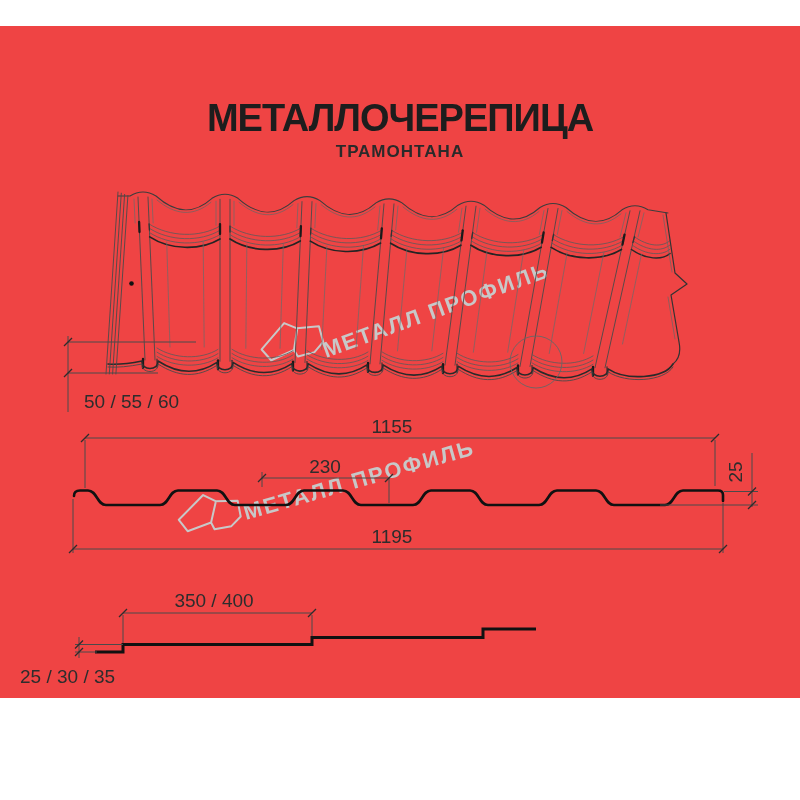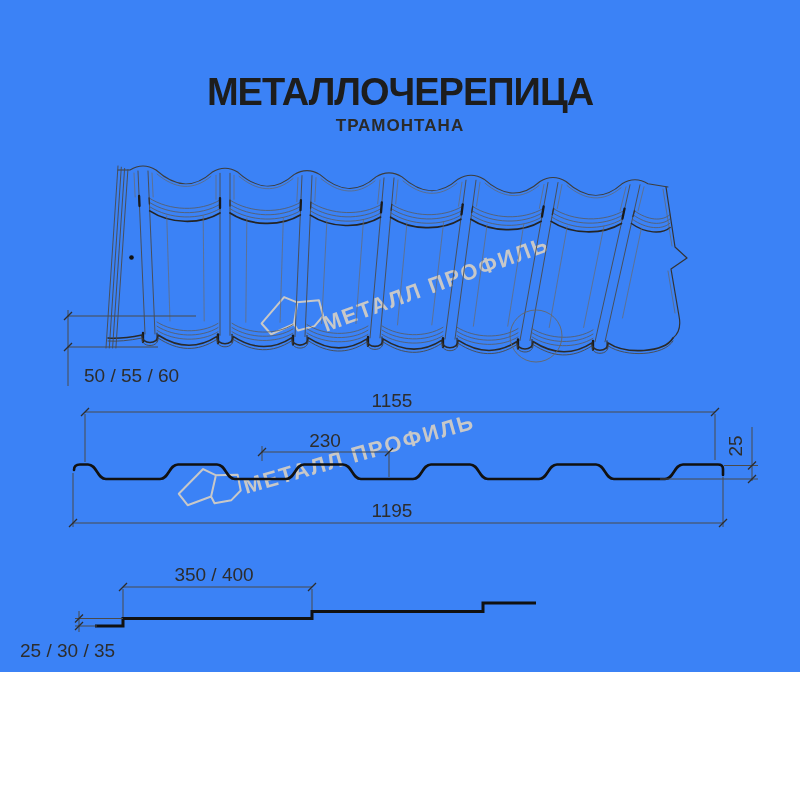--- a/index.html
+++ b/index.html
@@ -1,17 +1,17 @@
 <!DOCTYPE html>
 <html><head>
 <meta charset="utf-8">
 <style>
   html,body{margin:0;padding:0;background:#fff;}
-  .page{position:relative;width:800px;height:672px;background:#3b82f6;overflow:hidden;
-        font-family:"Liberation Sans",sans-serif;}
+  .page{position:relative;width:800px;height:672px;background:#ef4444;overflow:hidden;
+        font-family:"Liberation Sans",sans-serif;margin-top:26px;}
   svg text{font-family:"Liberation Sans",sans-serif;}
   .title-t{font-weight:bold;font-size:38px;letter-spacing:-1px;fill:#1d1d1d;}
   .subtitle-t{font-weight:bold;font-size:17px;letter-spacing:1px;fill:#2a2a2a;}
   .dim-t{font-size:19px;fill:#2d2d2d;}
   .wm-t{font-weight:bold;font-size:22px;letter-spacing:2px;fill:#c8c8c8;}
 </style>
 </head>
 <body>
 
 <div class="page">

